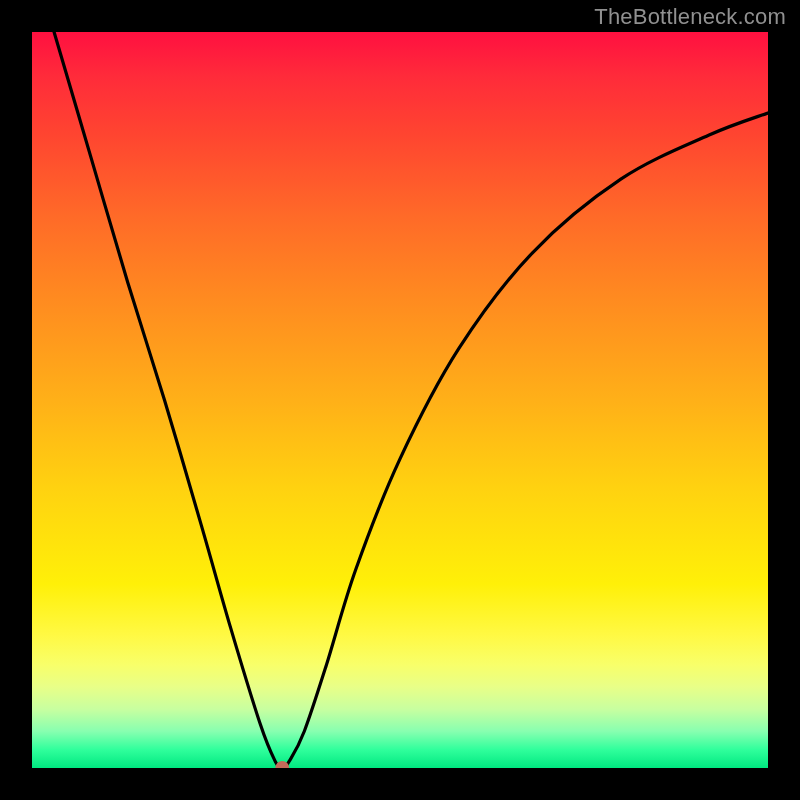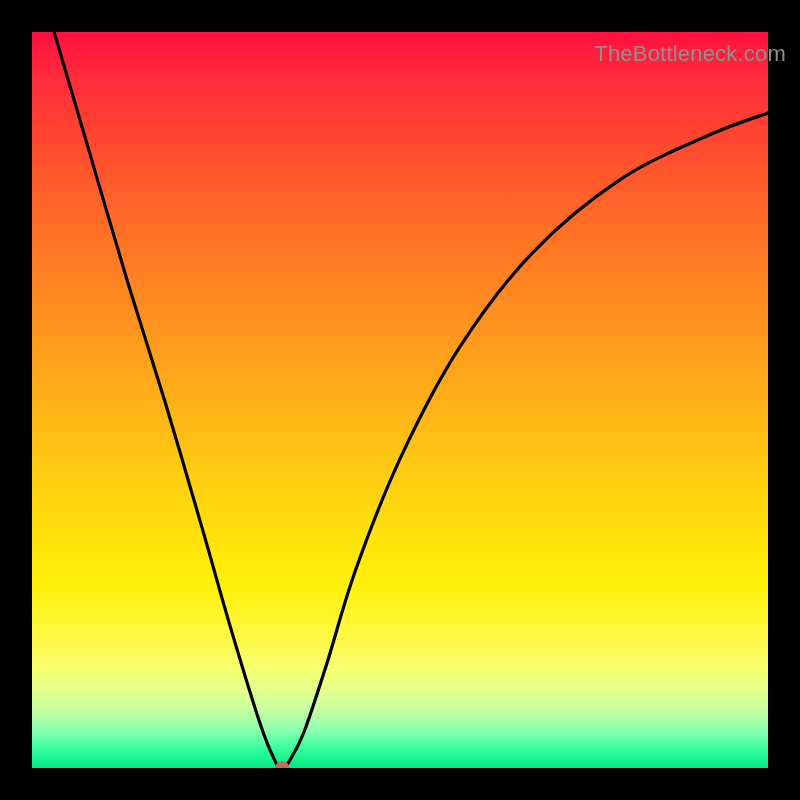--- a/index.html
+++ b/index.html
@@ -65,21 +65,20 @@
     fill: #c46a5a;
   }
   .watermark {
     position: absolute;
     top: 4px;
     right: 14px;
     color: #909090;
     font-size: 22px;
     font-weight: 400;
     letter-spacing: 0.2px;
-    margin-top: 37px;
   }
 </style>
 </head>
 <body>
 
 <div class="frame">
 
   <div class="plot-area">
     <div class="gradient"></div>
 

